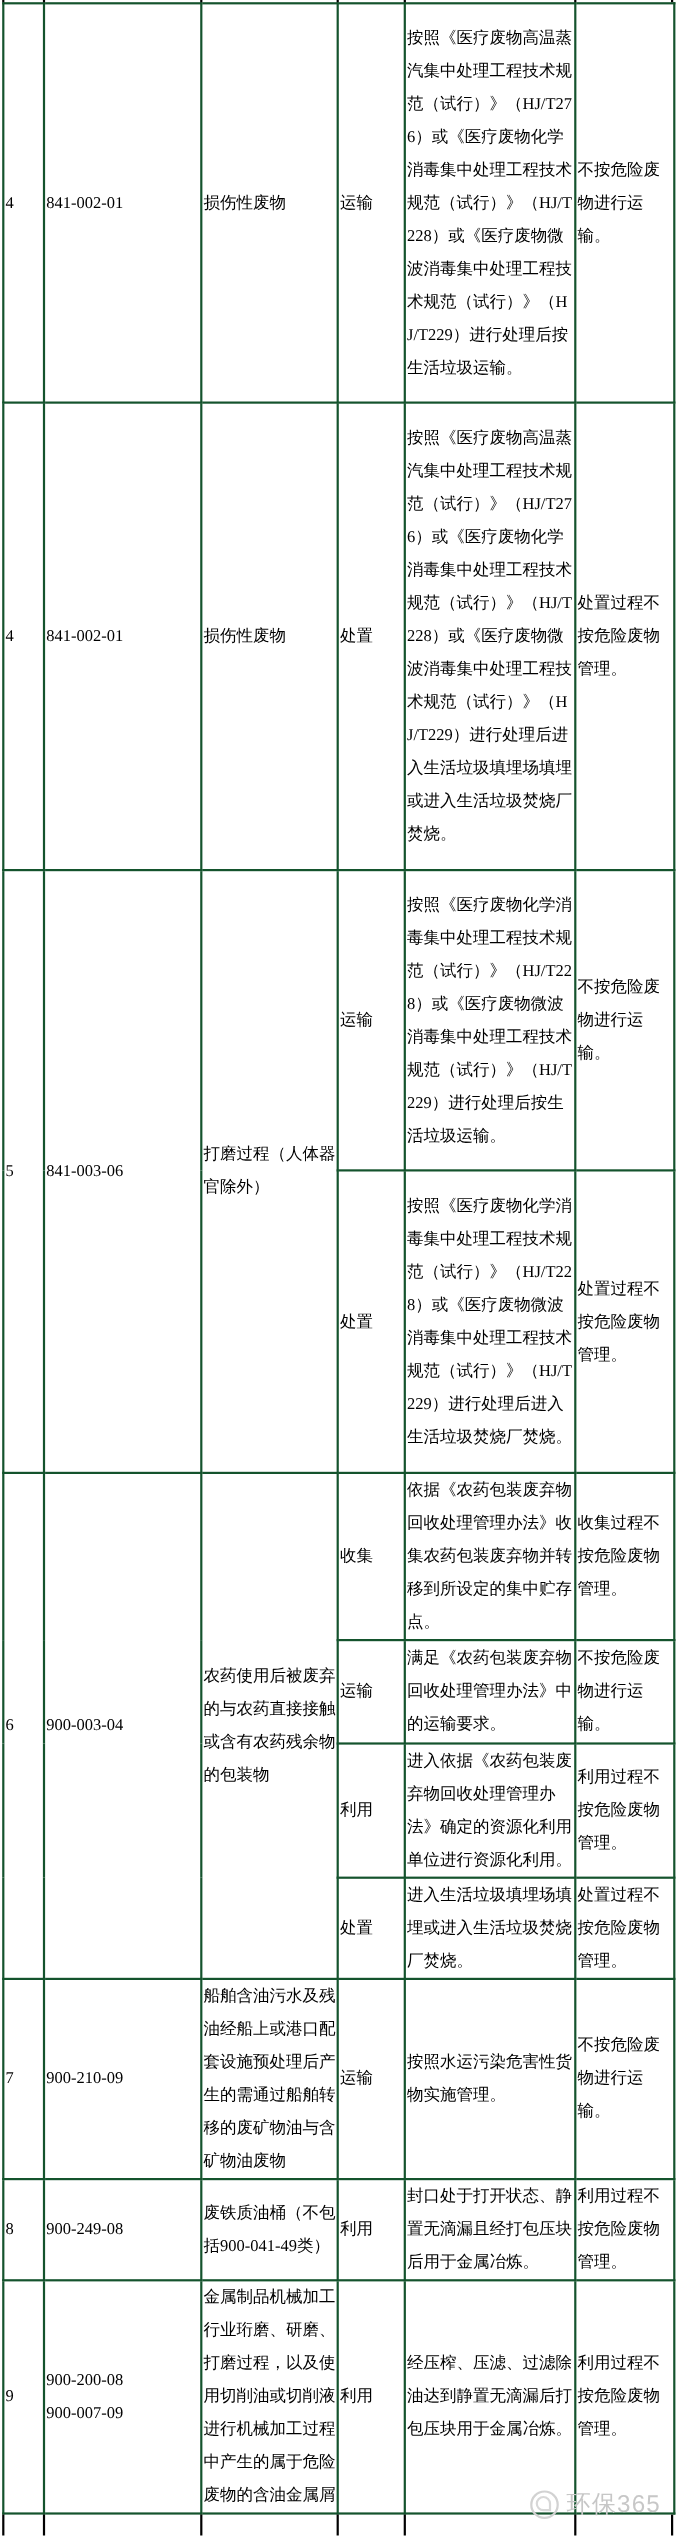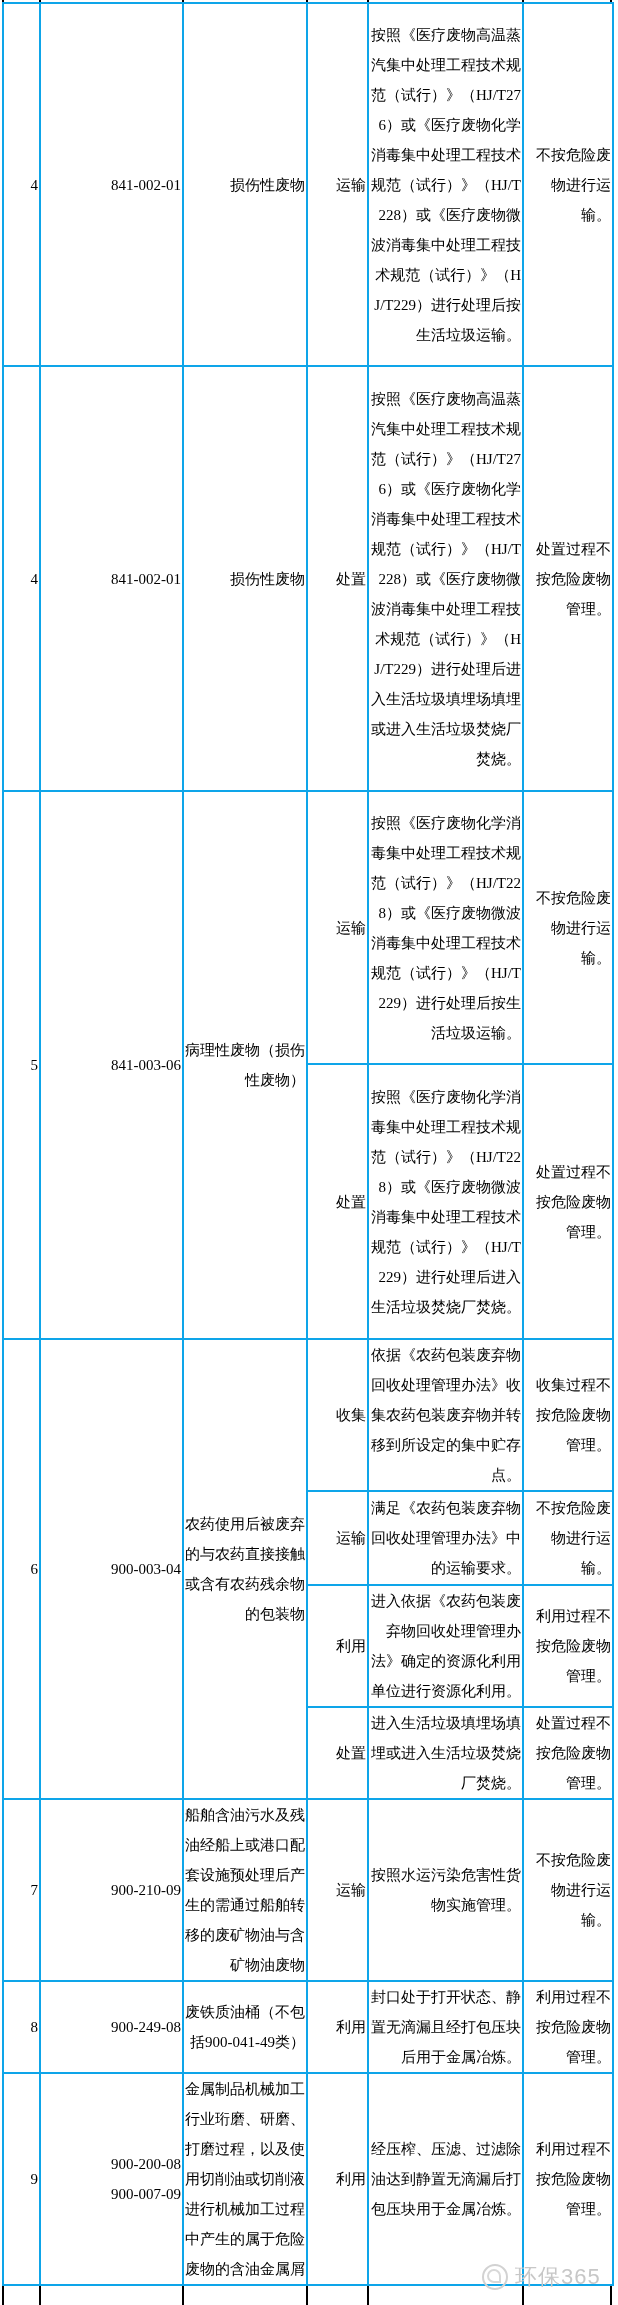--- a/index.html
+++ b/index.html
@@ -7,22 +7,22 @@
     width:618px;height:2305px;position:relative;overflow:hidden;
     font-family:"Liberation Serif","DejaVu Serif",serif;
     color:#000;
   }
   table.waste-table{
     position:absolute;left:2px;top:2px;
     border-collapse:collapse;table-layout:fixed;width:610px;
     background:#fff;
   }
   td{
-    border:2px solid #0ea5e9;
-    text-align:right;vertical-align:middle;
+    border:2px solid #14532d;
+    text-align:left;vertical-align:middle;
     font-size:15px;line-height:30px;
     padding:0 1px;overflow:hidden;
     word-break:break-all;
   }
   td.col-no{font-size:15px;}
   td.col-code{letter-spacing:0px;margin-top:40px;}
   td.col-req{padding:0 1px;}
   .stub{position:absolute;width:2px;background:#000;}
   .watermark{
     position:absolute;top:2262px;left:482px;
@@ -73,21 +73,21 @@
         <td class="col-name">损伤性废物</td>
         <td class="col-op">处置</td>
         <td class="col-req">按照《医疗废物高温蒸汽集中处理工程技术规范（试行）》（HJ/T276）或《医疗废物化学消毒集中处理工程技术规范（试行）》（HJ/T228）或《医疗废物微波消毒集中处理工程技术规范（试行）》（HJ/T229）进行处理后进入生活垃圾填埋场填埋或进入生活垃圾焚烧厂焚烧。</td>
         <td class="col-ex">处置过程不按危险废物管理。</td>
       </tr>
       <tr style="height: 273px;">
         <td class="col-no" rowspan="2">5</td>
         <td class="col-code" rowspan="2">
           <div>841-003-06</div>
         </td>
-        <td class="col-name" rowspan="2">病理性废物（损伤性废物）</td>
+        <td class="col-name" rowspan="2">打磨过程（人体器官除外）</td>
         <td class="col-op">运输</td>
         <td class="col-req">按照《医疗废物化学消毒集中处理工程技术规范（试行）》（HJ/T228）或《医疗废物微波消毒集中处理工程技术规范（试行）》（HJ/T229）进行处理后按生活垃圾运输。</td>
         <td class="col-ex">不按危险废物进行运输。</td>
       </tr>
       <tr style="height: 275px;">
         <td class="col-op">处置</td>
         <td class="col-req">按照《医疗废物化学消毒集中处理工程技术规范（试行）》（HJ/T228）或《医疗废物微波消毒集中处理工程技术规范（试行）》（HJ/T229）进行处理后进入生活垃圾焚烧厂焚烧。</td>
         <td class="col-ex">处置过程不按危险废物管理。</td>
       </tr>
       <tr style="height: 152px;">

